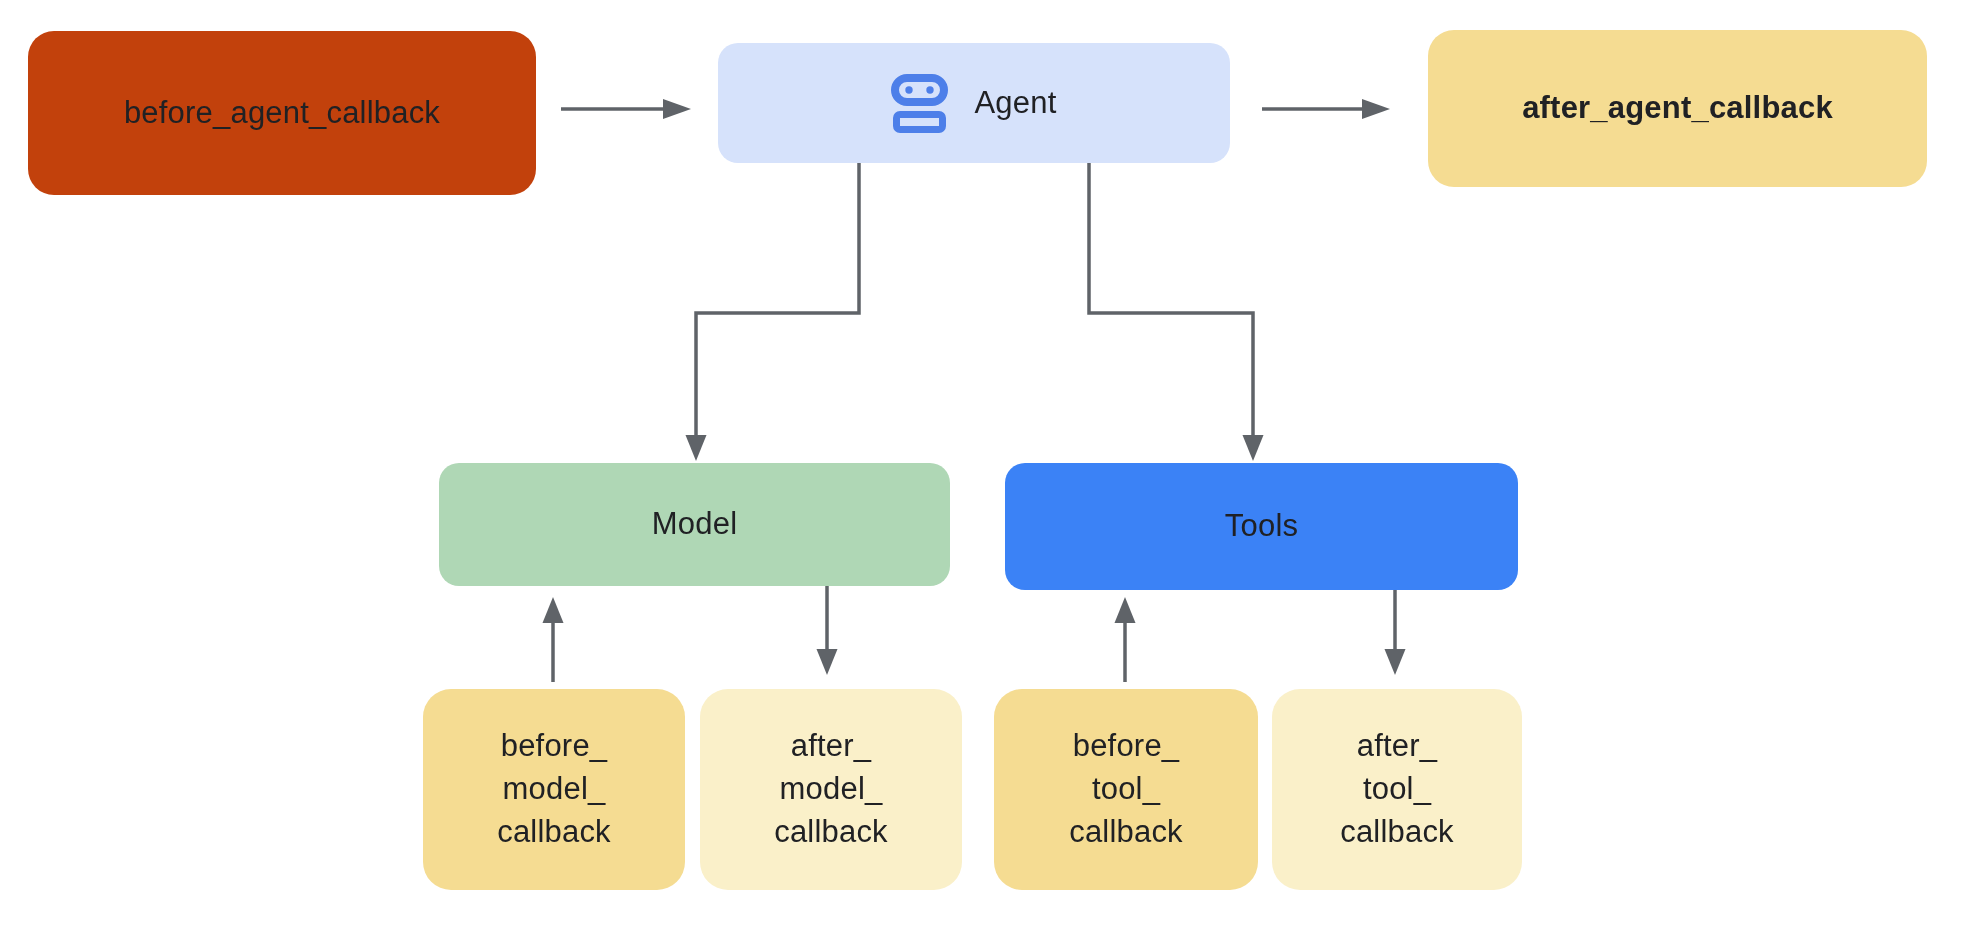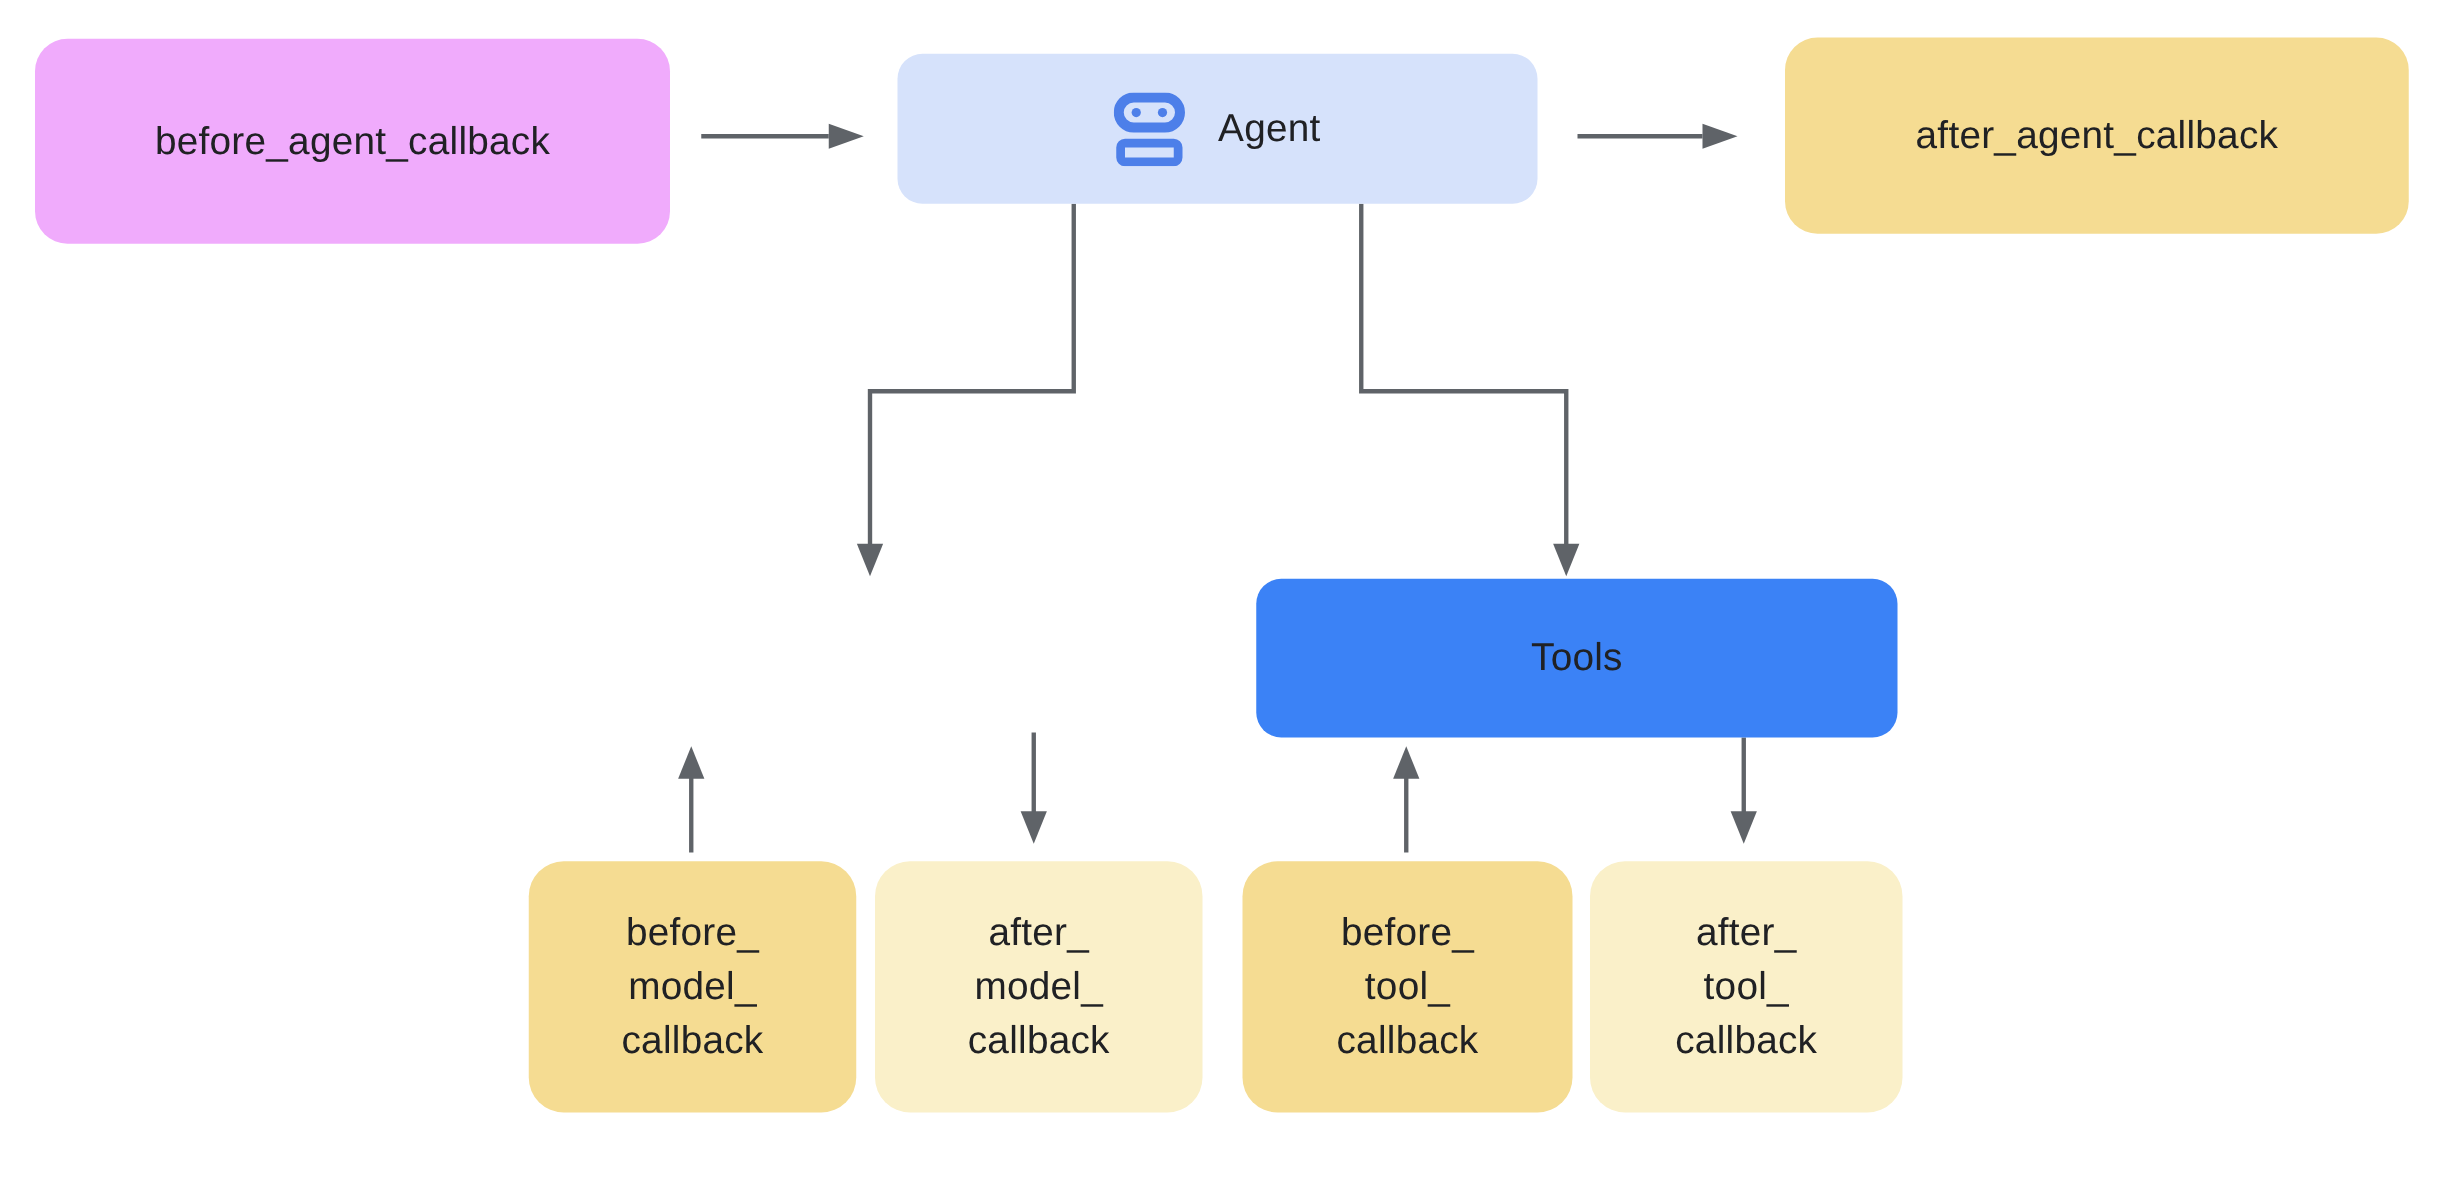--- a/index.html
+++ b/index.html
@@ -24,21 +24,21 @@
     color: var(--color-text, #202124);
     font-size: 31px;
     letter-spacing: 0.2px;
     text-align: center;
   }
   .node .lbl { white-space: pre-line; line-height: 1.38; }
 
   
   .n-before-agent { left: 28px;  top: 31px; width: 508px; height: 164px; border-radius: 26px; }
   .n-agent        { left: 718px; top: 43px; width: 512px; height: 120px; border-radius: 20px; gap: 26px; }
-  .n-after-agent  { left: 1428px; top: 30px; width: 499px; height: 157px; border-radius: 26px; }
+  .n-after-agent  { left: 1428px; top: 30px; width: 499px; height: 157px; border-radius: 26px; font-weight: bold; }
 
   
   .n-model { left: 439px;  top: 463px; width: 511px; height: 123px; border-radius: 20px; }
   .n-tools { left: 1005px; top: 463px; width: 513px; height: 127px; border-radius: 20px; }
 
   
   .n-before-model { left: 423px;  top: 689px; width: 262px; height: 201px; border-radius: 28px; }
   .n-after-model  { left: 700px;  top: 689px; width: 262px; height: 201px; border-radius: 28px; }
   .n-before-tool  { left: 994px;  top: 689px; width: 264px; height: 201px; border-radius: 28px; }
   .n-after-tool   { left: 1272px; top: 689px; width: 250px; height: 201px; border-radius: 28px; }
@@ -101,38 +101,41 @@
       <line class="edge" x1="1125" y1="682" x2="1125" y2="621"></line>
       <polygon class="head" points="1125,597 1114.5,623 1135.5,623"></polygon>
     </g>
 
     <g>
       <line class="edge" x1="1395" y1="590" x2="1395" y2="651"></line>
       <polygon class="head" points="1395,675 1384.5,649 1405.5,649"></polygon>
     </g>
   </svg>
 
-  <div class="node n-before-agent" style="background-color: #f0abfc;">
+  <div class="node n-before-agent" style="background-color: #c2410c;">
     <span class="lbl">before_agent_callback</span>
   </div>
 
   <div class="node n-agent" style="background-color: rgb(214, 226, 251);">
     <svg class="robot" width="57" height="59" viewBox="0 0 57 59" xmlns="http://www.w3.org/2000/svg" aria-hidden="true">
       <rect class="robot-stroke" x="4" y="4" width="49" height="24" rx="12" stroke-width="8"></rect>
       <circle class="robot-fill" cx="18" cy="16" r="3.7"></circle>
       <circle class="robot-fill" cx="39" cy="16" r="3.7"></circle>
       <rect class="robot-stroke" x="5.5" y="40.5" width="46" height="15" rx="3.5" stroke-width="7"></rect>
     </svg>
     <span class="lbl">Agent</span>
   </div>
 
   <div class="node n-after-agent" style="background-color: rgb(245, 220, 146);">
     <span class="lbl">after_agent_callback</span>
   </div>
 
+  <div class="node n-model" style="background-color: rgb(175, 215, 181);">
+    <span class="lbl">Model</span>
+  </div>
 
   <div class="node n-tools" style="background-color: #3b82f6;">
     <span class="lbl">Tools</span>
   </div>
 
   <div class="node n-before-model" style="background-color: rgb(245, 220, 146);">
     <span class="lbl">before_
 model_
 callback</span>
   </div>

